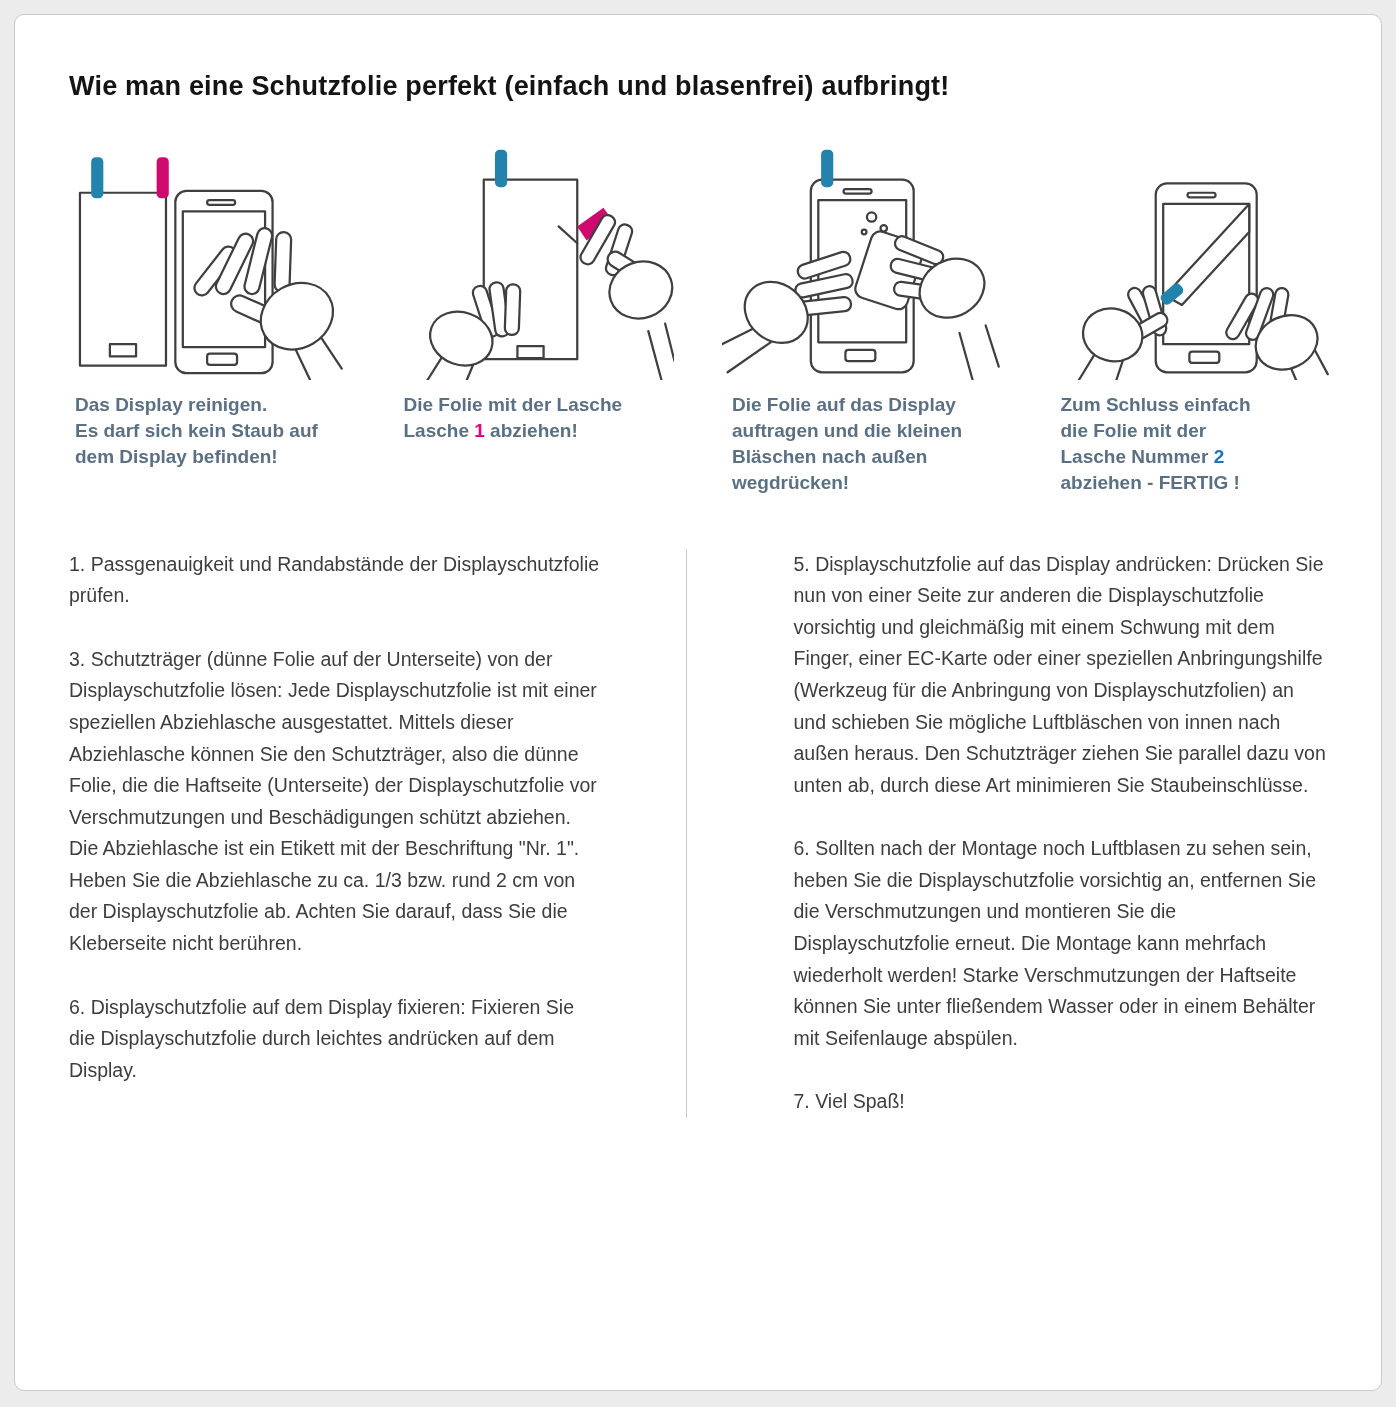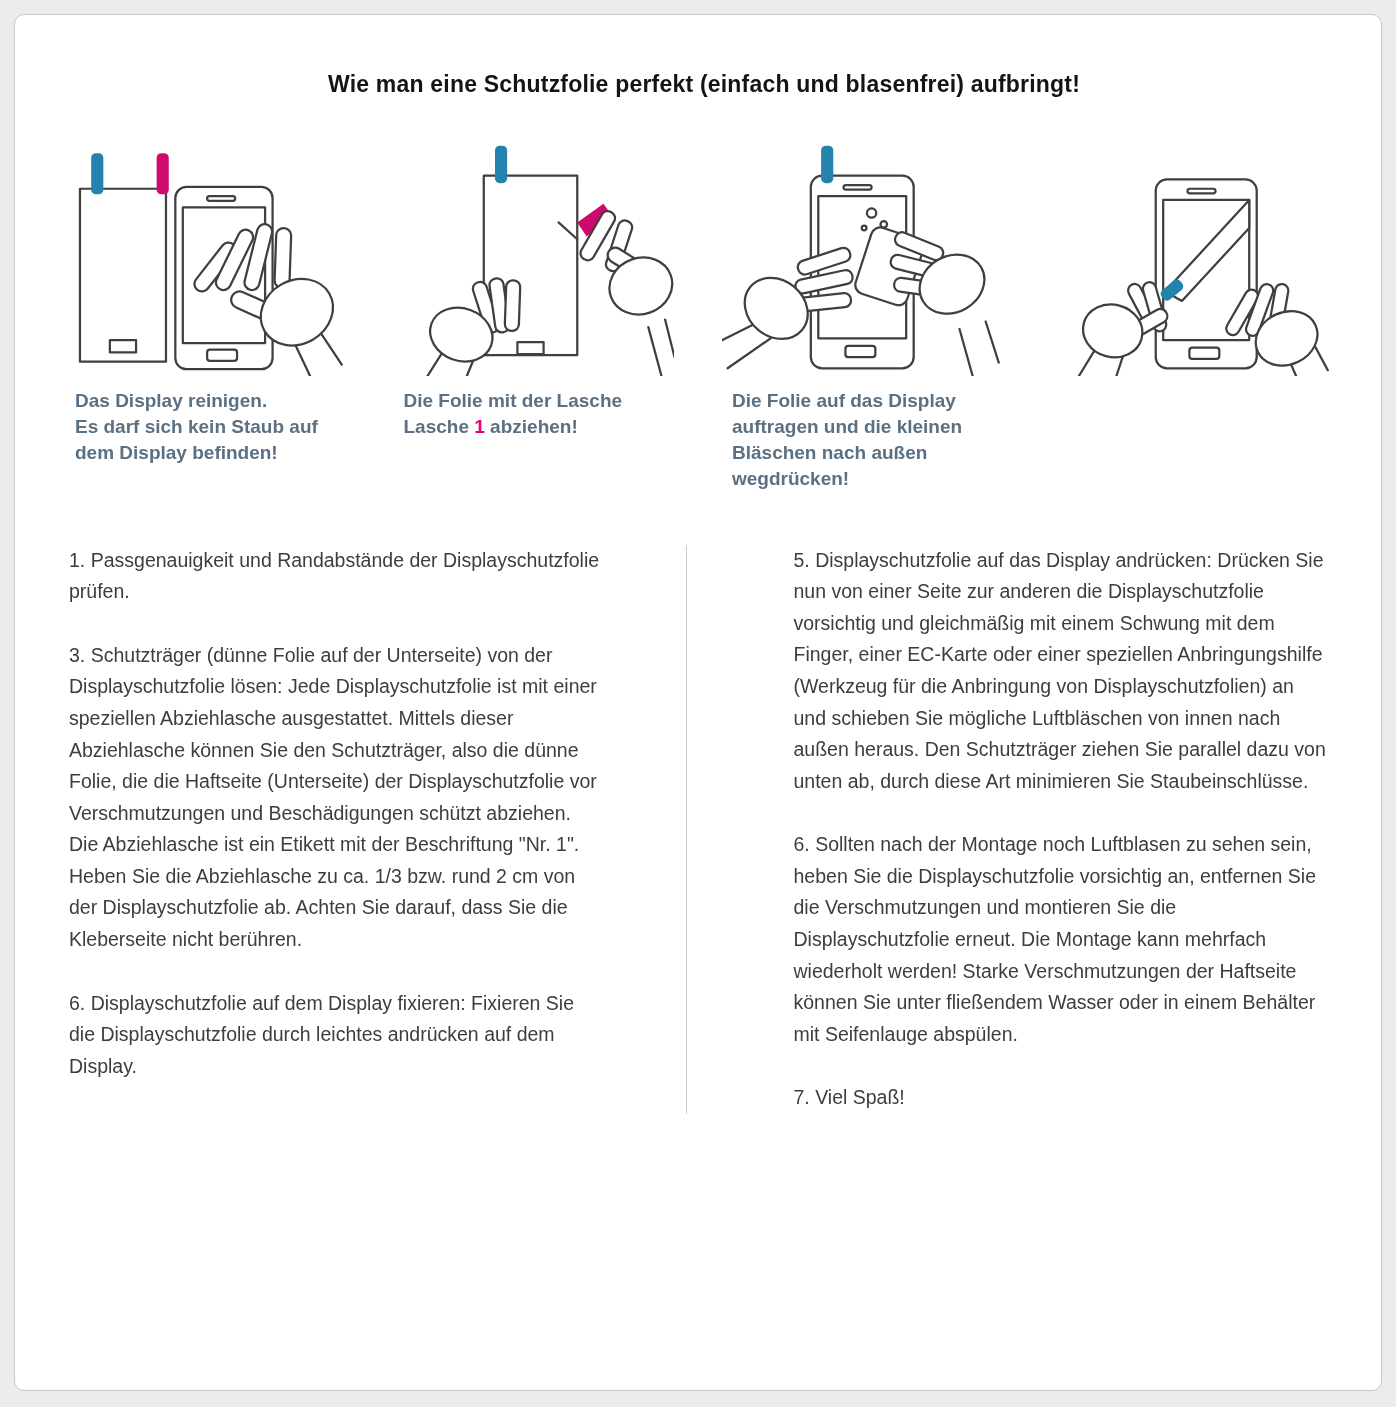--- a/index.html
+++ b/index.html
@@ -1,21 +1,21 @@
 <!DOCTYPE html>
 <html style="--caption: #5b7083; --num-1: #e5007d; --num-2: #1e73be; --tab-blue: #2383ad; --tab-pink: #cf0a6e; --ink: #3f3f3f; --page-bg: #ececec; --card-border: #c9c9c9;"><head>
 <meta charset="utf-8">
 <style>
   html, body { margin: 0; padding: 0; background: #ececec; font-family: "Liberation Sans", sans-serif; }
   .card {
     margin: 14px; min-height: 1377px; box-sizing: border-box;
     background: #ffffff; border: 1px solid #c9c9c9; border-radius: 10px;
     padding: 40px 42px 40px;
   }
-  .title { font-size: 23px; font-weight: 700; color: #141414; margin: 16px 0 0 12px; letter-spacing: .2px; text-align: center; }
+  .title { font-size: 27px; font-weight: 700; color: #141414; margin: 16px 0 0 12px; letter-spacing: .2px; }
 
   .figures { display: flex; justify-content: space-between; margin-top: 44px; padding: 0 8px; gap: 48px; }
   .figure { width: 24%; min-width: 0; }
   svg.illus { width: 100%; height: auto; display: block; }
 
   .caption { margin-top: 12px; padding-left: 10px; font-weight: 700; font-size: 19px; line-height: 1.38; color: var(--caption, #5b7083); }
   .cap-line { display: block; }
   .num-pink { color: var(--num-1, #e5007d); }
   .num-blue { color: var(--num-2, #1e73be); }
 
@@ -161,20 +161,26 @@
           <ellipse class="inkf" cx="66" cy="202" rx="32" ry="28" transform="rotate(15 66 202)"></ellipse>
         </g>
         <g>
           <path class="ink" d="M262 250 L250 222 M296 244 L282 218"></path>
           <rect class="inkf" x="208" y="158" width="14" height="54" rx="7" transform="rotate(30 215 164)"></rect>
           <rect class="inkf" x="224" y="152" width="14" height="58" rx="7" transform="rotate(20 231 158)"></rect>
           <rect class="inkf" x="240" y="152" width="14" height="56" rx="7" transform="rotate(10 247 158)"></rect>
           <ellipse class="inkf" cx="252" cy="210" rx="34" ry="28" transform="rotate(-25 252 210)"></ellipse>
         </g>
       </svg>
+      <div class="caption">
+        <span class="cap-line">Zum Schluss einfach</span>
+        <span class="cap-line">die Folie mit der</span>
+        <span class="cap-line"><span>Lasche Nummer </span><span class="num-blue">2</span></span>
+        <span class="cap-line">abziehen - FERTIG !</span>
+      </div>
     </div>
 
   </div>
 
   <div class="cols">
     <div class="col col-left">
       <p>1. Passgenauigkeit und Randabstände der Displayschutzfolie prüfen.</p>
       <p>3. Schutzträger (dünne Folie auf der Unterseite) von der Displayschutzfolie lösen: Jede Displayschutzfolie ist mit einer speziellen Abziehlasche ausgestattet. Mittels dieser Abziehlasche können Sie den Schutzträger, also die dünne Folie, die die Haftseite (Unterseite) der Displayschutzfolie vor Verschmutzungen und Beschädigungen schützt abziehen. Die Abziehlasche ist ein Etikett mit der Beschriftung "Nr. 1". Heben Sie die Abziehlasche zu ca. 1/3 bzw. rund 2 cm von der Displayschutzfolie ab. Achten Sie darauf, dass Sie die Kleberseite nicht berühren.</p>
       <p>6. Displayschutzfolie auf dem Display fixieren: Fixieren Sie die Displayschutzfolie durch leichtes andrücken auf dem Display.</p>
     </div>

